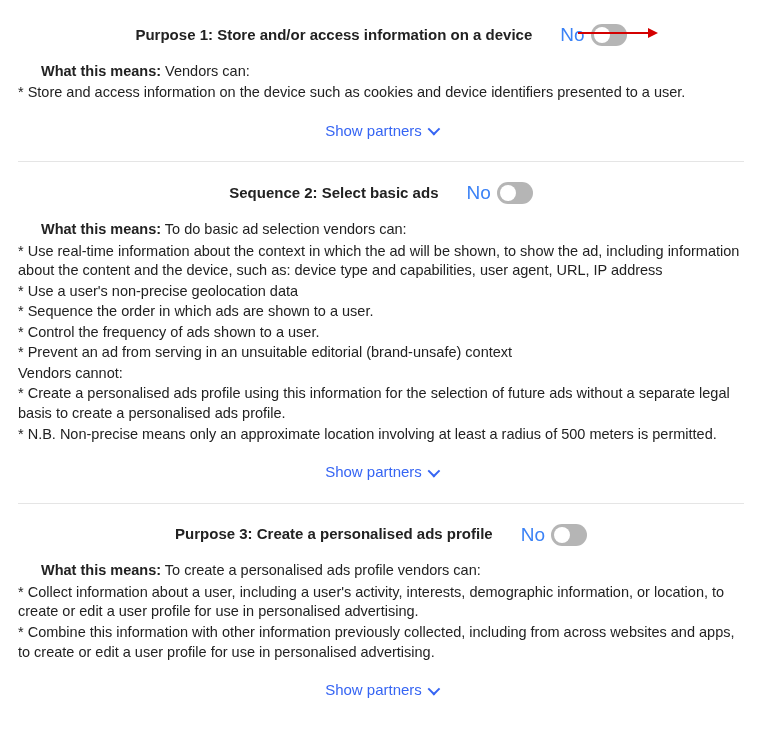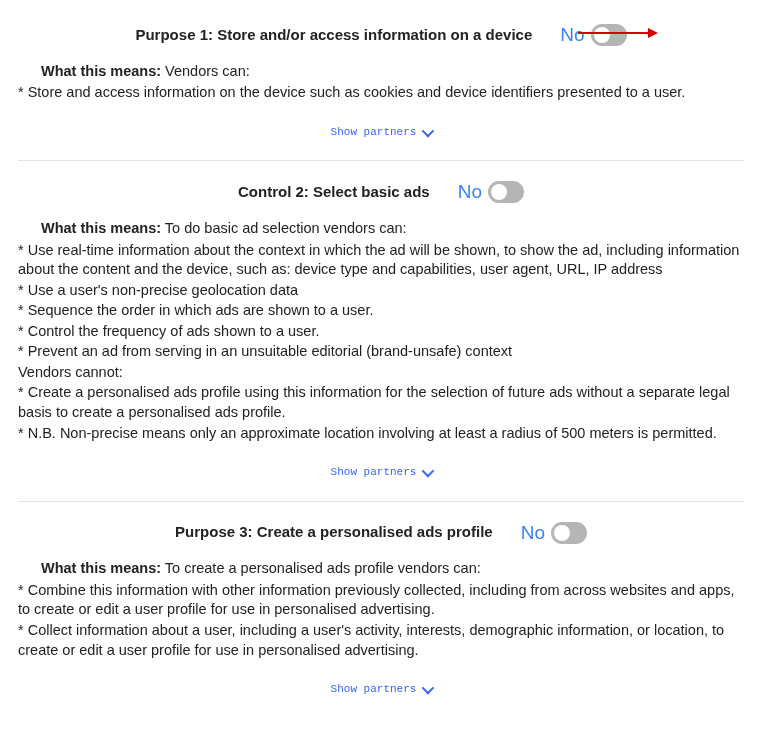--- a/index.html
+++ b/index.html
@@ -58,26 +58,25 @@
   .means-line { margin-bottom: 2px; }
   .means-label { font-weight: 700; margin-left: 23px; }
   .bullet { margin-top: 1px; }
   .show-partners {
     text-align: center;
     margin-top: 18px;
     margin-bottom: 4px;
   }
   .show-partners-link {
     color: #3665f3;
-    font-size: 11px;
+    font-size: 15px;
     cursor: pointer;
     display: inline-flex;
     align-items: center;
     gap: 6px;
-    font-family: Liberation Mono, monospace;
   }
   .chevron {
     display: inline-block;
     width: 9px;
     height: 9px;
     border-right: 2px solid #3665f3;
     border-bottom: 2px solid #3665f3;
     transform: rotate(45deg) translateY(-2px);
   }
   .arrow-annotation {
@@ -105,21 +104,21 @@
       </svg>
       <div class="means-line"><span class="means-label">What this means:</span><span> Vendors can:</span></div>
       <div class="bullet">* Store and access information on the device such as cookies and device identifiers presented to a user.</div>
       <div class="show-partners"><span class="show-partners-link">
           <span>Show partners</span>
           <span class="chevron"></span>
         </span></div>
     </div>
     <div class="purpose-block" style="position: relative;">
       <div class="purpose-header">
-        <div class="purpose-title">Control 2: Select basic ads</div>
+        <div class="purpose-title">Sequence 2: Select basic ads</div>
         <div class="toggle-area">
           <span class="toggle-label">No</span>
           <div class="toggle-switch">
             <div class="toggle-knob"></div>
           </div>
         </div>
       </div>
       <div class="means-line"><span class="means-label">What this means:</span><span> To do basic ad selection vendors can:</span></div>
       <div class="bullet">* Use real-time information about the context in which the ad will be shown, to show the ad, including information about the content and the device, such as: device type and capabilities, user agent, URL, IP address</div>
       <div class="bullet">* Use a user's non-precise geolocation data</div>
@@ -138,20 +137,20 @@
       <div class="purpose-header">
         <div class="purpose-title">Purpose 3: Create a personalised ads profile</div>
         <div class="toggle-area">
           <span class="toggle-label">No</span>
           <div class="toggle-switch">
             <div class="toggle-knob"></div>
           </div>
         </div>
       </div>
       <div class="means-line"><span class="means-label">What this means:</span><span> To create a personalised ads profile vendors can:</span></div>
+      <div class="bullet">* Collect information about a user, including a user's activity, interests, demographic information, or location, to create or edit a user profile for use in personalised advertising.</div>
       <div class="bullet">* Combine this information with other information previously collected, including from across websites and apps, to create or edit a user profile for use in personalised advertising.</div>
-      <div class="bullet">* Collect information about a user, including a user's activity, interests, demographic information, or location, to create or edit a user profile for use in personalised advertising.</div>
       <div class="show-partners"><span class="show-partners-link">
           <span>Show partners</span>
           <span class="chevron"></span>
         </span></div>
     </div>
   </div>
 
 </body></html>

